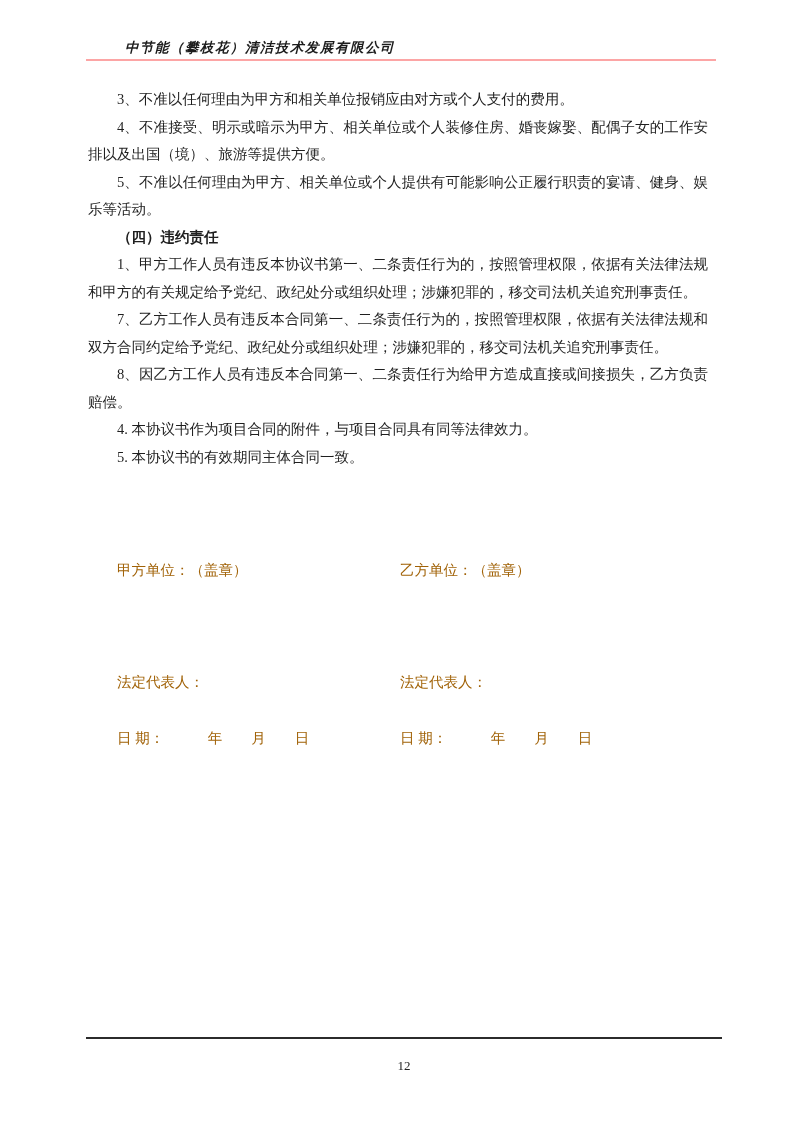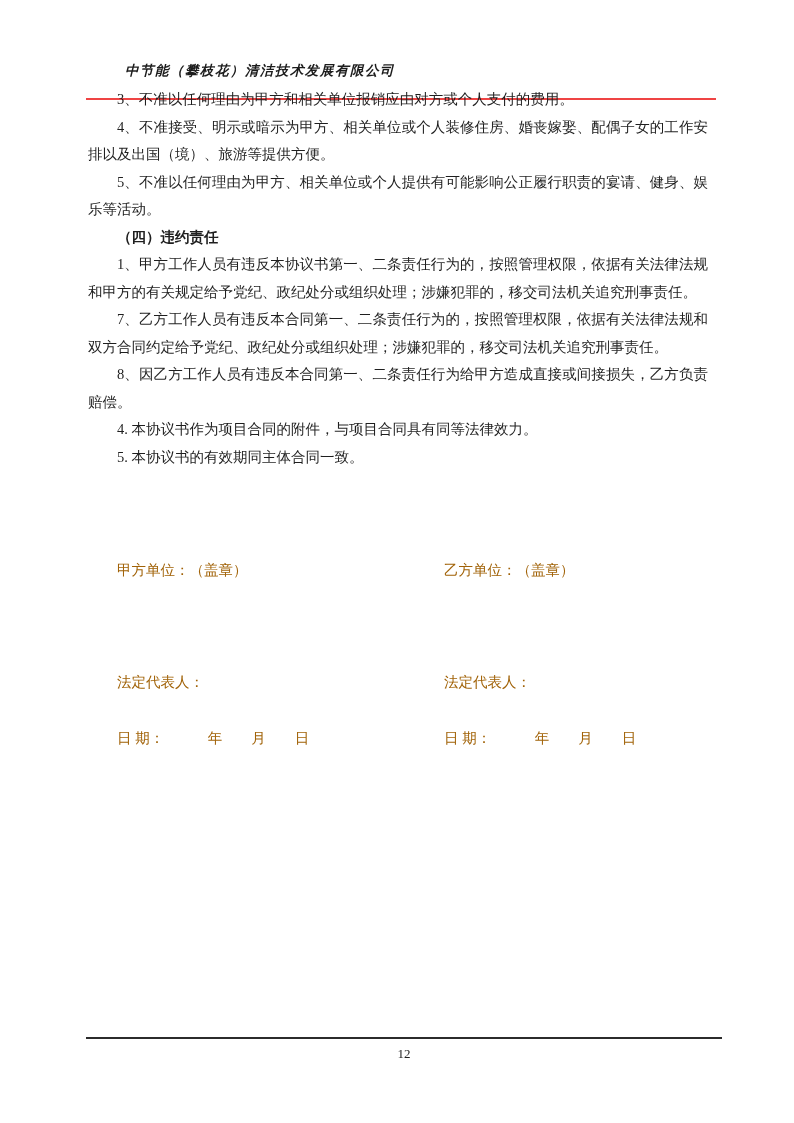--- a/index.html
+++ b/index.html
@@ -11,23 +11,23 @@
     color: #212121;
     overflow: hidden;
   }
   .page {
     position: absolute; inset: 0;
     background: #ffffff;
   }
   
   .doc-header {
     position: absolute;
-    left: 86px; top: 61px; width: 630px;
-    border-bottom: 2px solid #ef4444;
-    padding-bottom: 18px;
+    left: 86px; top: 38px; width: 630px;
+    border-bottom: 2px solid #fca5a5;
+    padding-bottom: 2px;
   }
   .company-name {
     display: inline-block;
     margin-left: 39px;
     font-size: 13.5px;
     font-weight: bold;
     font-style: italic;
     letter-spacing: 1.5px;
     color: #1c1c1c;
   }
@@ -44,34 +44,34 @@
   .doc-body p.heading { font-weight: bold; }
   
   .sig-row {
     position: absolute;
     left: 88px; width: 660px; height: 28px;
     font-size: 14.5px;
     line-height: 28px;
     color: #a16207;
   }
   .sig-row .sig-a { position: absolute; left: 29px; white-space: pre; }
-  .sig-row .sig-b { position: absolute; left: 312px; white-space: pre; margin-left: 44px; }
+  .sig-row .sig-b { position: absolute; left: 312px; white-space: pre; }
   .row-unit { top: 556px; }
   .row-rep  { top: 668px; }
   .row-date { top: 724px; }
   
   .doc-footer {
     position: absolute;
     left: 86px; top: 1037px; width: 636px;
     border-top: 2px solid #2b2b2b;
     text-align: center;
   }
   .page-number {
     display: inline-block;
-    margin-top: 6px;
+    margin-top: 18px;
     font-size: 13px;
     line-height: 17px;
     color: #1f1f1f;
   }
 </style>
 </head>
 <body>
 
 <div class="page">
 

